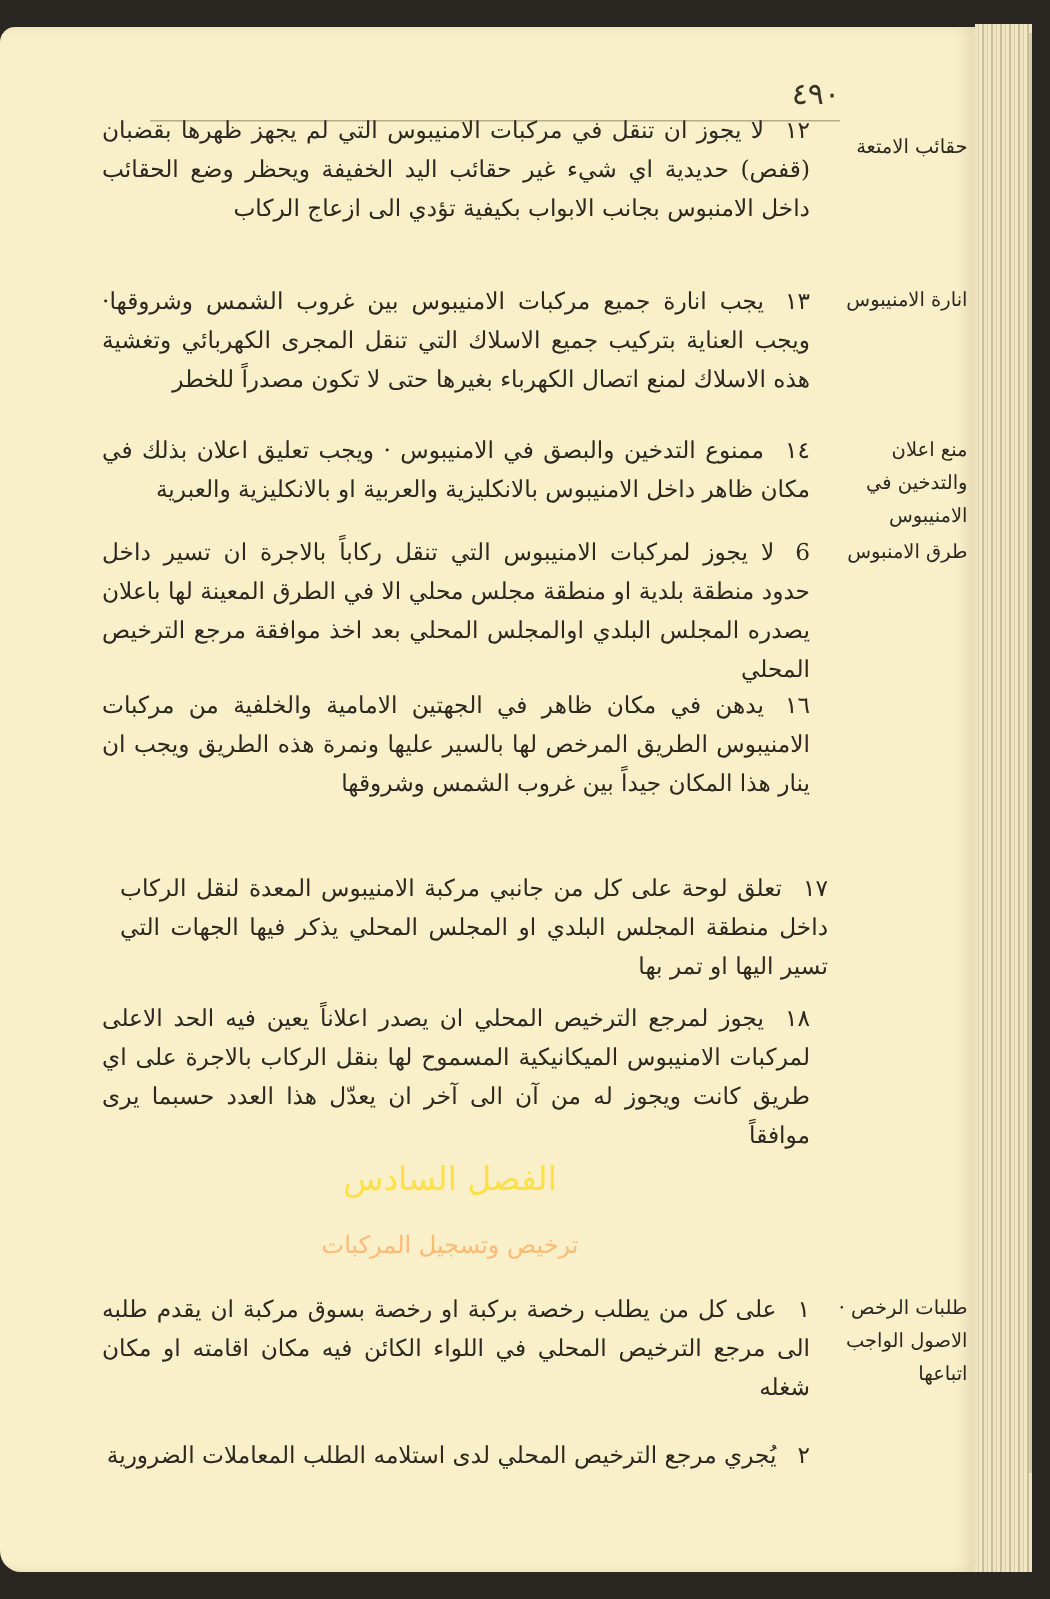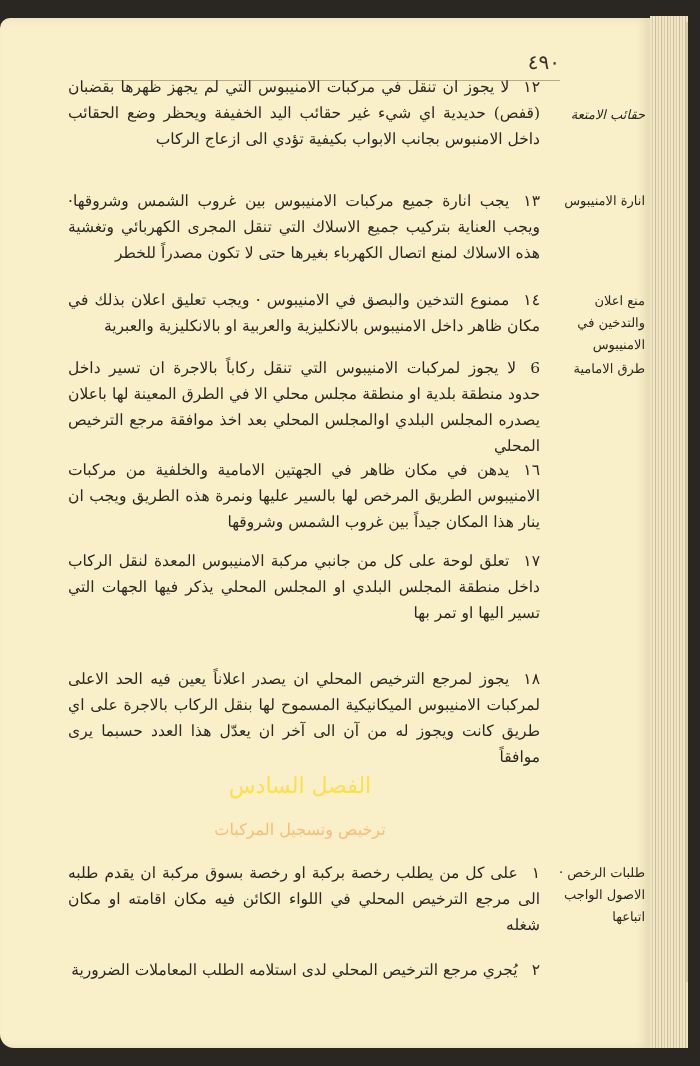--- a/index.html
+++ b/index.html
@@ -74,45 +74,45 @@
 <div class="page"></div>
 <div class="edges"></div>
 <div class="edge-last"></div>
 <div class="edges-dark"></div>
 
 <div class="header">
   <span class="page-num">٤٩٠</span>
 </div>
 <div class="rule"></div>
 
-<div class="margin-note" style="top:104px;font-style:italic;">حقائب الامتعة</div>
+<div class="margin-note" style="top:88px;">حقائب الامتعة</div>
 <div class="article" style="top:74px;">
   <span class="num">١٢</span><span>لا يجوز ان تنقل في مركبات الامنيبوس التي لم يجهز ظهرها بقضبان (قفص) حديدية اي شيء غير حقائب اليد الخفيفة ويحظر وضع الحقائب داخل الامنبوس بجانب الابواب بكيفية تؤدي الى ازعاج الركاب</span>
 </div>
 
 <div class="margin-note" style="top:190px;">انارة الامنيبوس</div>
 <div class="article" style="top:188px;">
   <span class="num">١٣</span><span>يجب انارة جميع مركبات الامنيبوس بين غروب الشمس وشروقها· ويجب العناية بتركيب جميع الاسلاك التي تنقل المجرى الكهربائي وتغشية هذه الاسلاك لمنع اتصال الكهرباء بغيرها حتى لا تكون مصدراً للخطر</span>
 </div>
 
 <div class="margin-note" style="top:290px;">منع اعلان والتدخين في الامنيبوس</div>
 <div class="article" style="top:287px;">
   <span class="num">١٤</span><span>ممنوع التدخين والبصق في الامنيبوس · ويجب تعليق اعلان بذلك في مكان ظاهر داخل الامنيبوس بالانكليزية والعربية او بالانكليزية والعبرية</span>
 </div>
 
-<div class="margin-note" style="top:358px;">طرق الامامية</div>
+<div class="margin-note" style="top:358px;">طرق الامنبوس</div>
 <div class="article" style="top:355px;">
   <span class="num">6</span><span>لا يجوز لمركبات الامنيبوس التي تنقل ركاباً بالاجرة ان تسير داخل حدود منطقة بلدية او منطقة مجلس محلي الا في الطرق المعينة لها باعلان يصدره المجلس البلدي اوالمجلس المحلي بعد اخذ موافقة مرجع الترخيص المحلي</span>
 </div>
 
 <div class="article" style="top:457px;">
   <span class="num">١٦</span><span>يدهن في مكان ظاهر في الجهتين الامامية والخلفية من مركبات الامنيبوس الطريق المرخص لها بالسير عليها ونمرة هذه الطريق ويجب ان ينار هذا المكان جيداً بين غروب الشمس وشروقها</span>
 </div>
 
-<div class="article" style="top:548px;">
+<div class="article" style="top:579px;margin-left:12px;">
   <span class="num">١٧</span><span>تعلق لوحة على كل من جانبي مركبة الامنيبوس المعدة لنقل الركاب داخل منطقة المجلس البلدي او المجلس المحلي يذكر فيها الجهات التي تسير اليها او تمر بها</span>
 </div>
 
 <div class="article" style="top:666px;">
   <span class="num">١٨</span><span>يجوز لمرجع الترخيص المحلي ان يصدر اعلاناً يعين فيه الحد الاعلى لمركبات الامنيبوس الميكانيكية المسموح لها بنقل الركاب بالاجرة على اي طريق كانت ويجوز له من آن الى آخر ان يعدّل هذا العدد حسبما يرى موافقاً</span>
 </div>
 
 <div class="chapter-title">الفصل السادس</div>
 <div class="chapter-sub">ترخيص وتسجيل المركبات</div>
 

